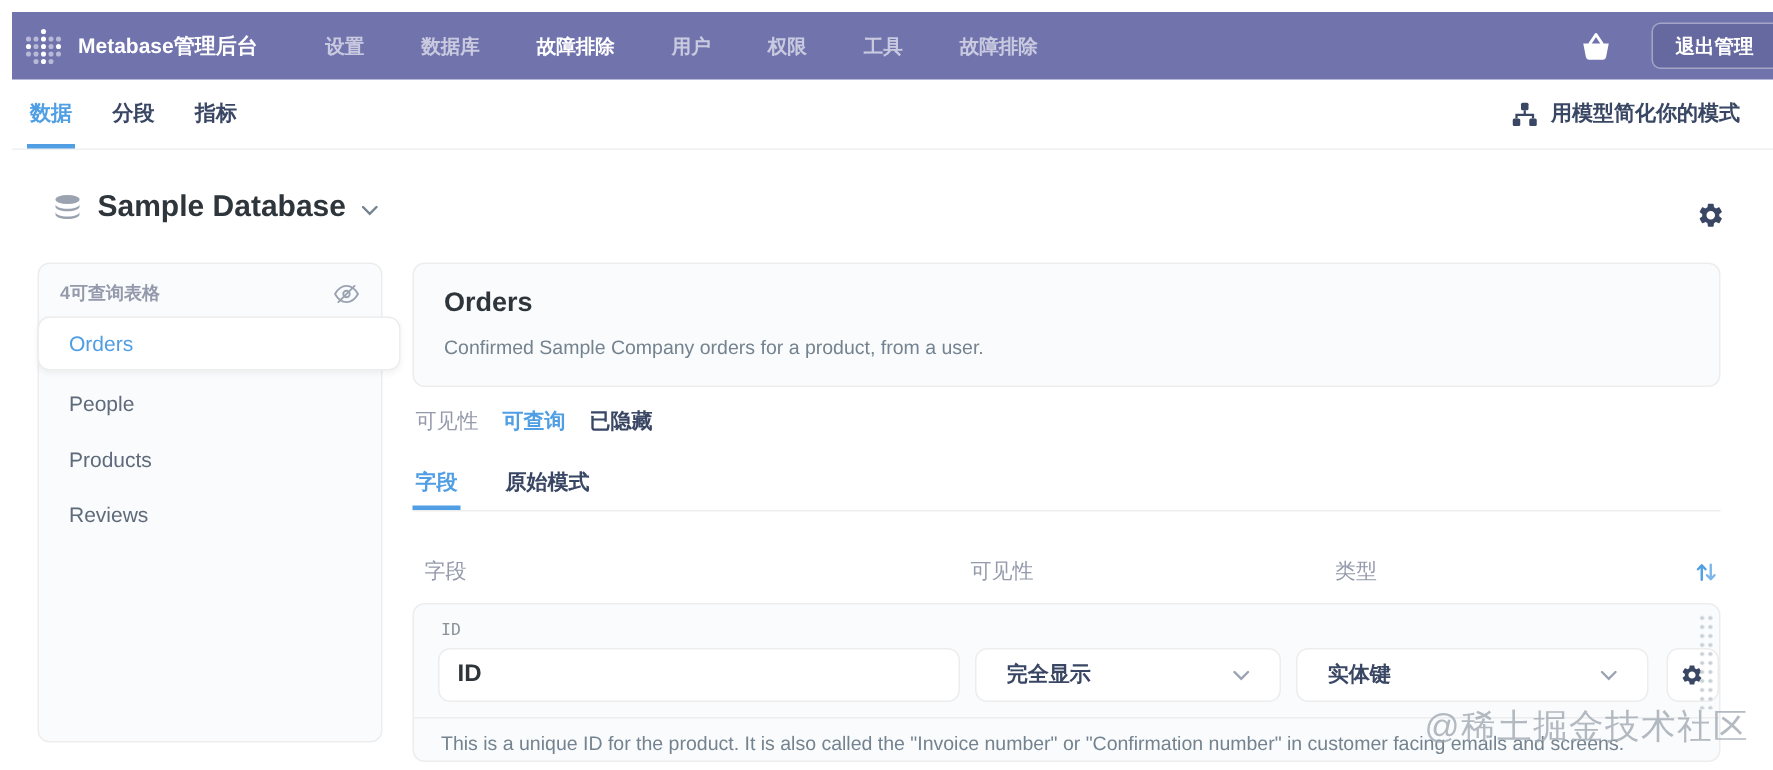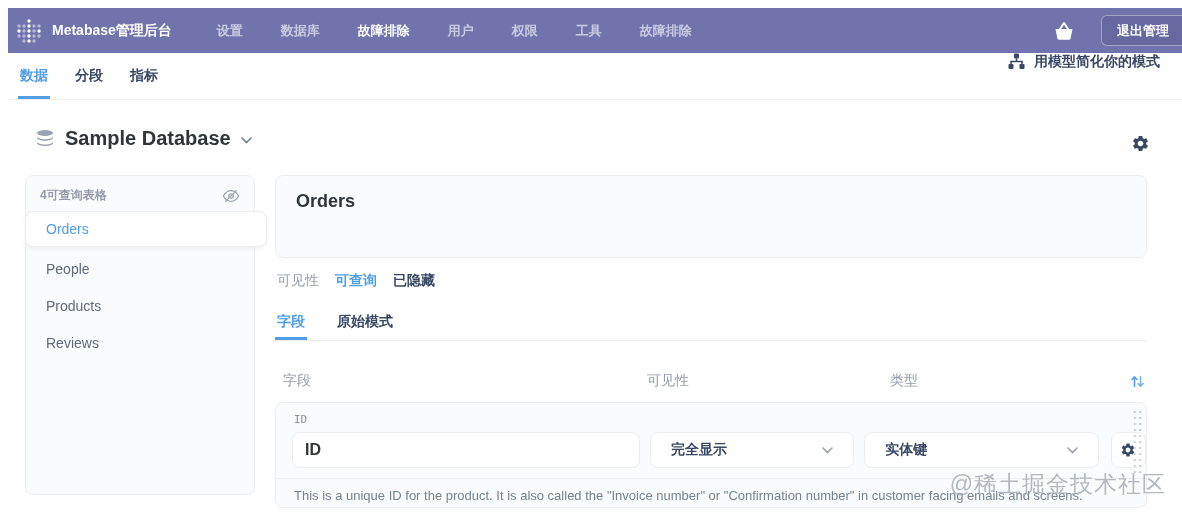--- a/index.html
+++ b/index.html
@@ -25,21 +25,21 @@
     color:#fff; font-size:13px; font-weight:bold; border-radius:6px; margin-right:-8px; cursor:pointer; white-space:nowrap;
   }
   
   .subnav {
     position:absolute; left:8px; top:53px; right:0; height:47px;
     border-bottom:1px solid #F0F0F0; display:flex; align-items:stretch; padding:0 22px 0 12px;
   }
   .subtab { font-size:14px; font-weight:bold; color:#394764; margin-right:27px; display:flex; align-items:center; position:relative; cursor:pointer; }
   .subtab.active { color:#509EE3; }
   .subtab.active::after { content:''; position:absolute; left:-2px; right:-2px; bottom:0; height:3px; background:#509EE3; }
-  .model-hint { margin-left:auto; display:flex; align-items:flex-start; color:#394764; font-weight:bold; font-size:14px; cursor:pointer; }
+  .model-hint { margin-left:auto; display:flex; align-items:center; color:#394764; font-weight:bold; font-size:14px; cursor:pointer; }
   .model-hint svg { margin-right:9px; }
   
   .db-header { position:absolute; left:35px; top:127px; display:flex; align-items:center; cursor:pointer; }
   .db-name { font-size:20px; font-weight:bold; color:#2E353B; margin-left:10px; }
   .db-chevron { margin-left:10px; margin-top:4px; display:flex; }
   .top-gear { position:absolute; right:32px; top:134px; cursor:pointer; display:flex; }
   
   .sidebar {
     position:absolute; left:25px; top:175px; width:230px; height:320px;
     background:#F9FBFC; border:1px solid #EDEDED; border-radius:8px;
@@ -208,20 +208,21 @@
     <div class="table-list">
       <div class="table-item selected">Orders</div>
       <div class="table-item">People</div>
       <div class="table-item">Products</div>
       <div class="table-item">Reviews</div>
     </div>
   </div>
 
   <div class="orders-card">
     <div class="orders-title">Orders</div>
+    <div class="orders-desc">Confirmed Sample Company orders for a product, from a user.</div>
   </div>
 
   <div class="visibility-row">
     <span class="vis-label">可见性</span>
     <span class="vis-opt selected">可查询</span>
     <span class="vis-opt">已隐藏</span>
   </div>
 
   <div class="detail-tabs">
     <span class="dtab active">字段</span>

